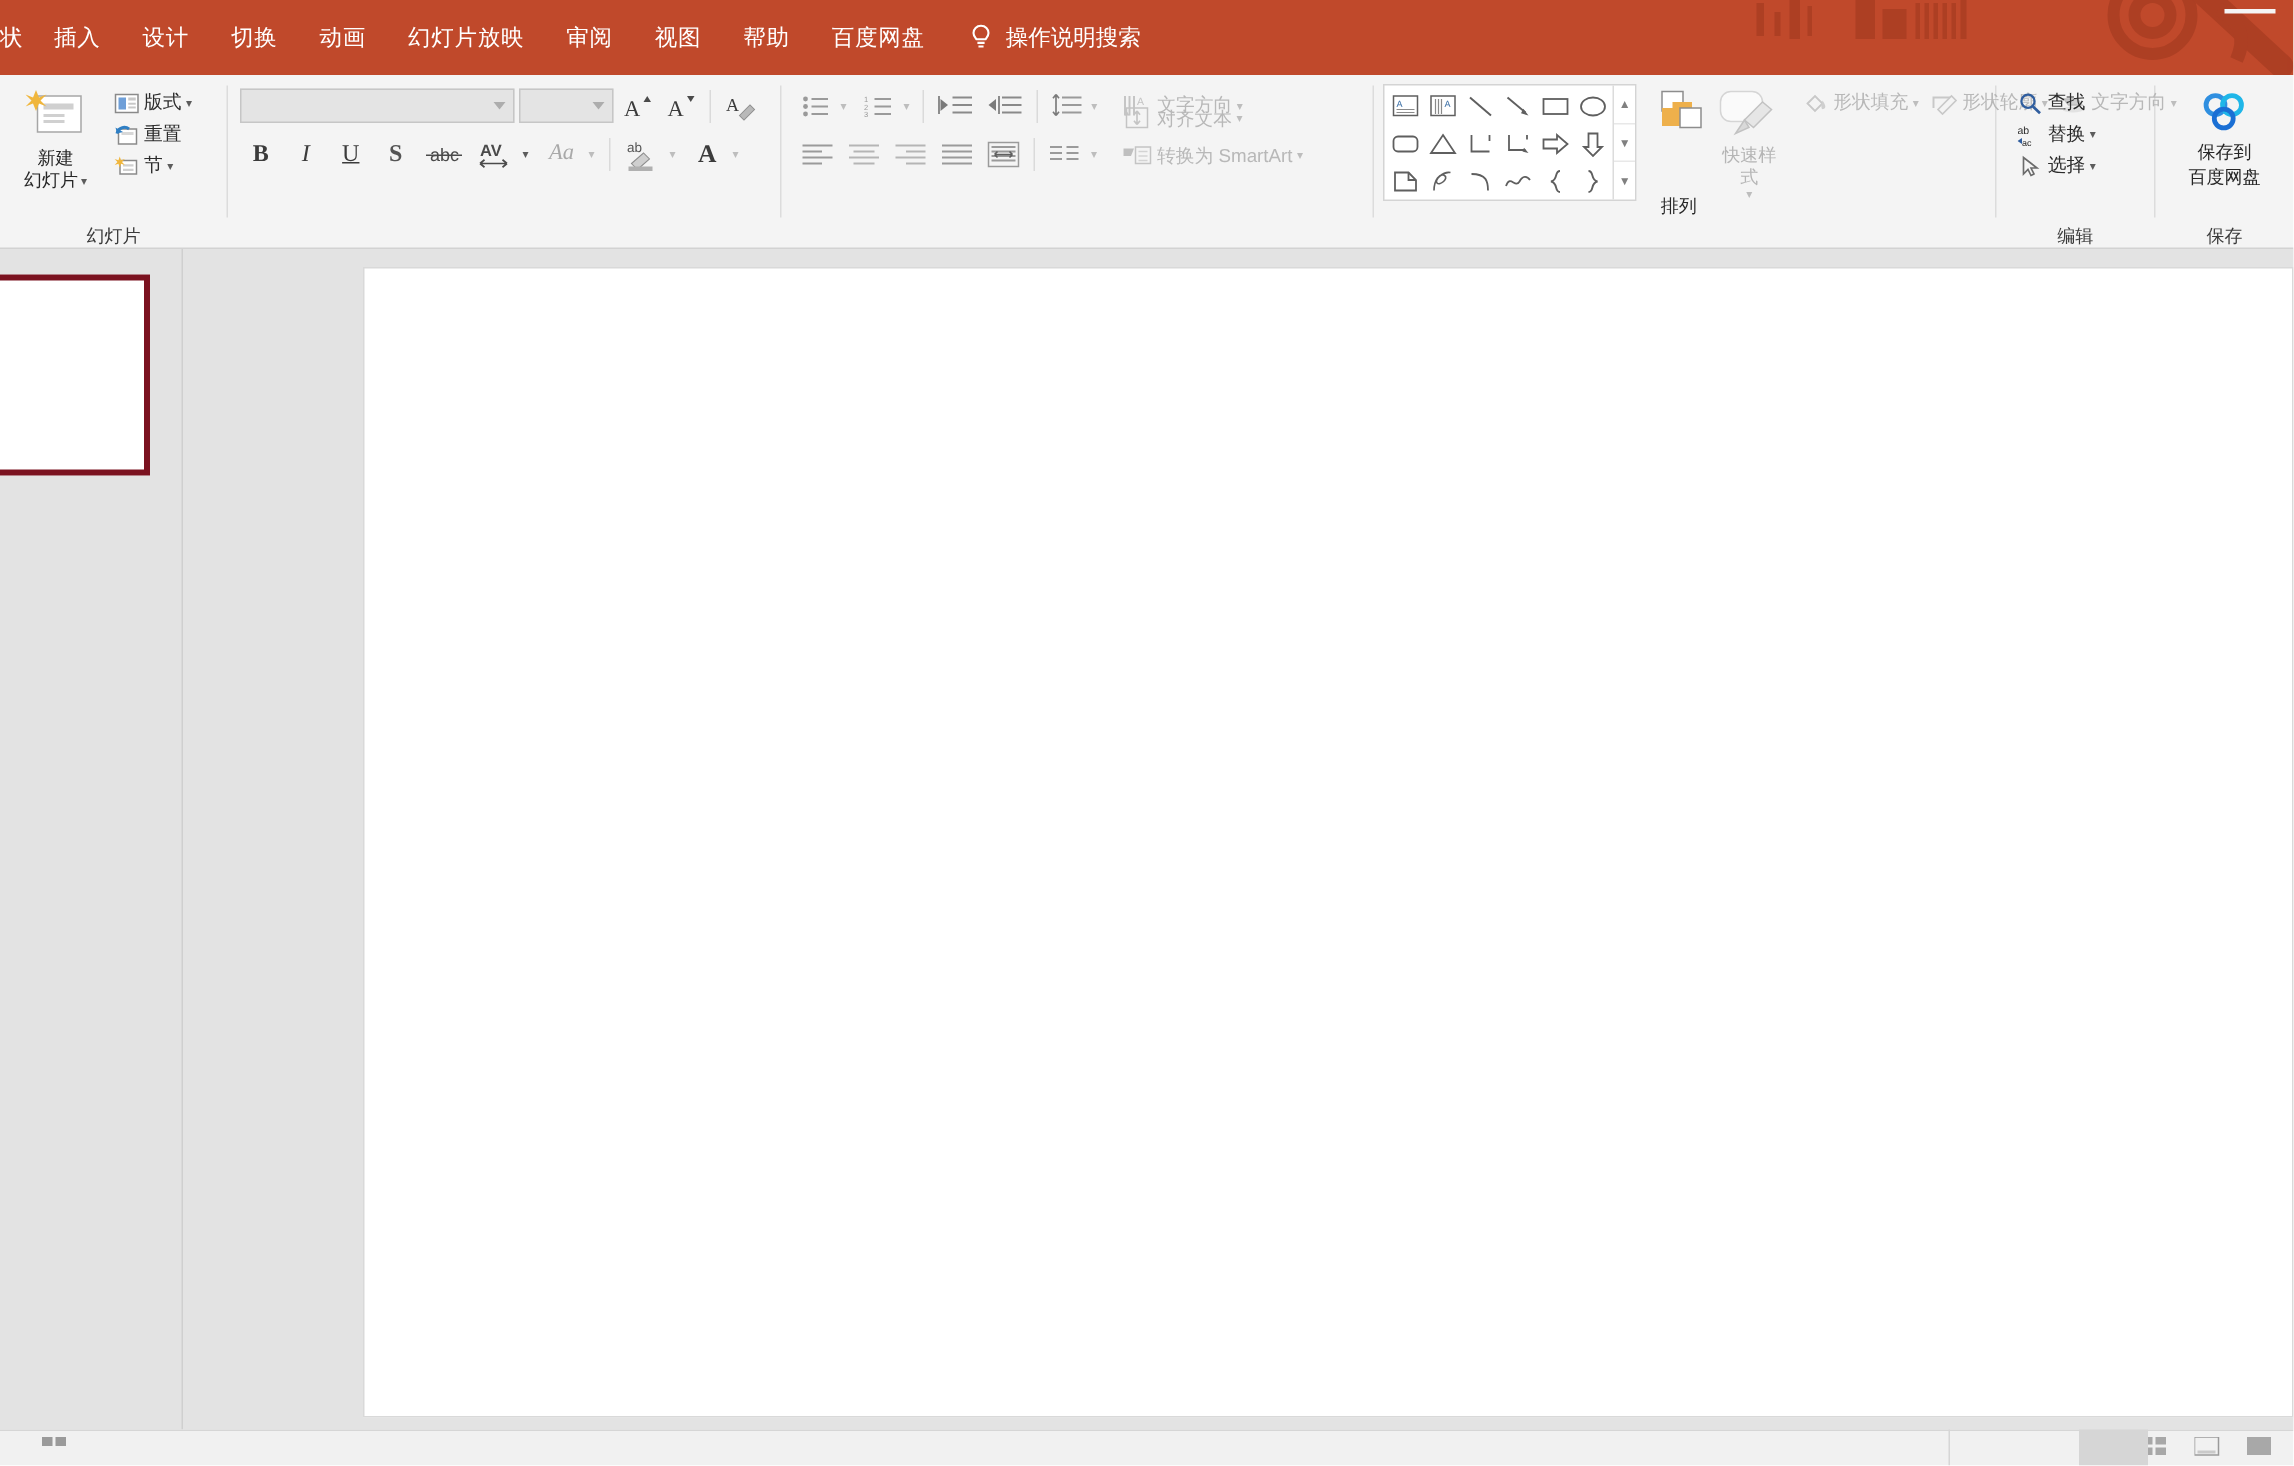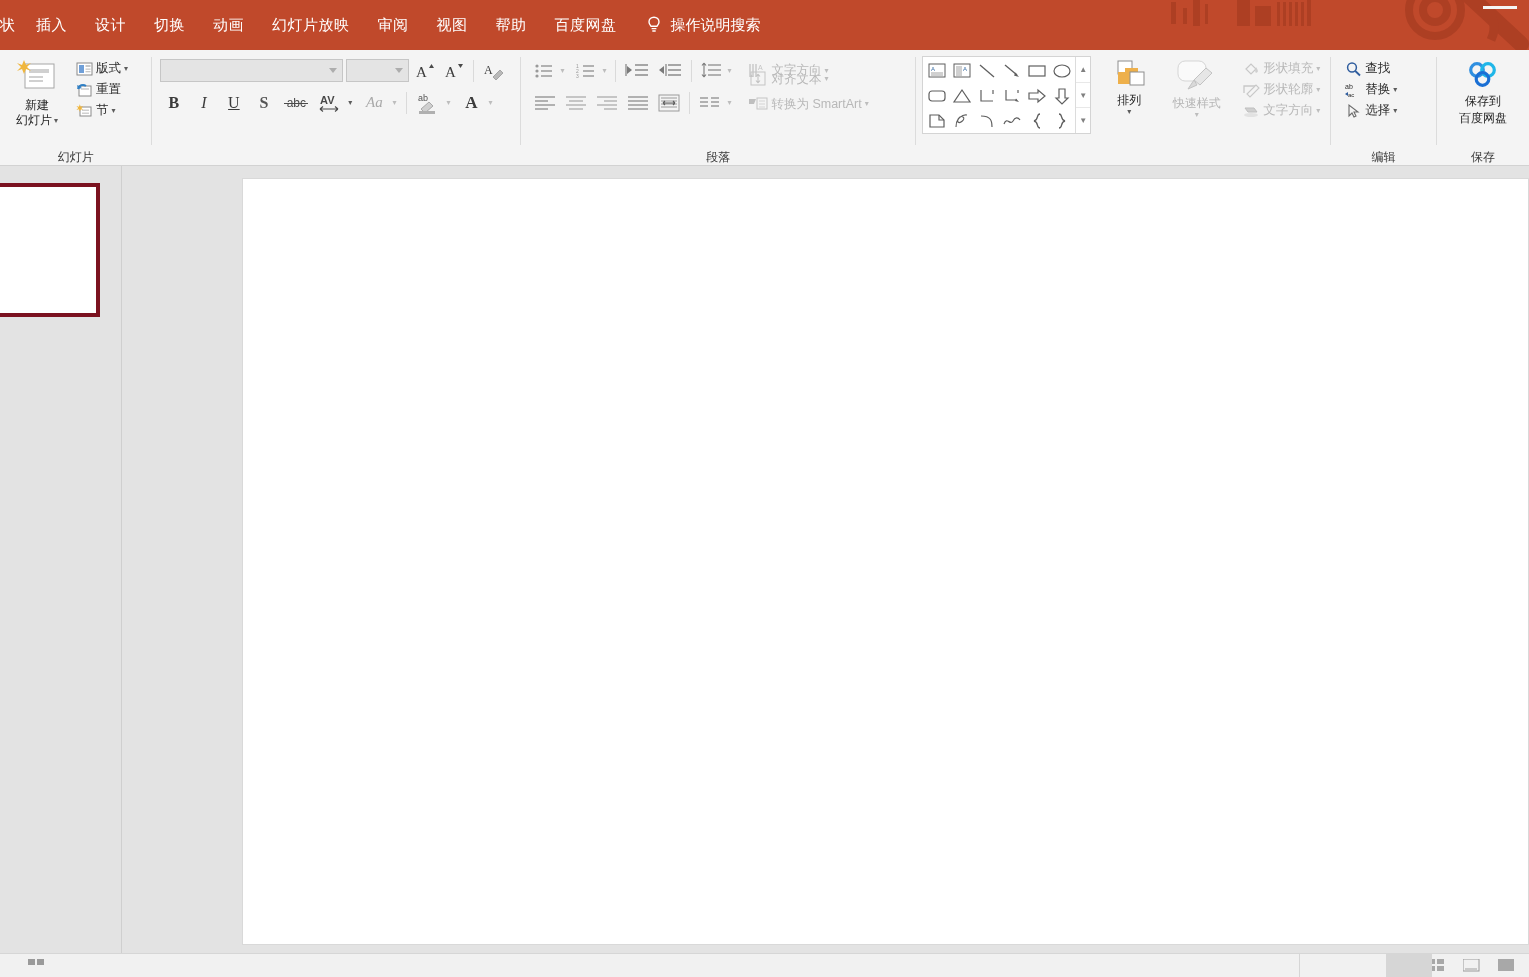--- a/index.html
+++ b/index.html
@@ -508,21 +508,20 @@
                         </g>
                       </svg>
                   </span>
                   <span>转换为 SmartArt</span>
                   <span class="caret dim">▾</span>
                 </div>
               </div>
             </div>
           </div>
         </div>
-        <div class="group-title">段落</div>
       </div>
       <div class="group-sep"></div>
 
       <div class="group" style="width:414px;">
         <div class="group-body" style="padding-left:6px;">
 
           <div class="shapegal">
             <div class="shapegrid">
               <div class="shapecell">
                   <svg width="20" height="18" viewBox="0 0 20 18">
@@ -630,21 +629,21 @@
                   </svg>
                 </div>
             </div>
             <div class="galscroll">
               <div>▲</div>
               <div>▼</div>
               <div style="border-bottom:none;">▼</div>
             </div>
           </div>
 
-          <div class="bigbtn" style="width:62px;margin-left:10px;">
+          <div class="bigbtn" style="width:62px;margin-left:10px;gap:37px;">
             <span class="ic arrange-ic">
               <svg width="40" height="36" viewBox="0 0 40 36">
                 <rect x="7" y="3" width="14" height="13" fill="#ffffff" stroke="#8d8d8d"></rect>
                 <rect x="14" y="10" width="13" height="12" fill="#eeb04b"></rect>
                 <rect x="7" y="14" width="13" height="12" fill="#eeb04b"></rect>
                 <rect x="19" y="14" width="14" height="13" fill="#ffffff" stroke="#8d8d8d"></rect>
               </svg>
             </span>
             <span class="lbl">排列</span>
             <span class="caret">▾</span>
@@ -655,21 +654,21 @@
               <svg width="46" height="36" viewBox="0 0 46 36">
                 <rect x="4" y="3" width="28" height="20" rx="7" fill="#fafafa" stroke="#d5d5d5"></rect>
                 <path d="M20 22 l12-12 6 5 -12 12z" fill="#e6e6e6" stroke="#c2c2c2"></path>
                 <path d="M20 22 l-6 9 9-4z" fill="#d9d9d9" stroke="#c2c2c2"></path>
               </svg>
             </span>
             <span class="lbl">快速样式</span>
             <span class="caret dim">▾</span>
           </div>
 
-          <div style="display:flex;flex-direction:column;padding-top:2px;margin-left:8px;">
+          <div style="display:flex;flex-direction:row;padding-top:2px;margin-left:8px;">
             <div class="smallbtn dim">
               <span class="ic">
                 <svg width="18" height="17" viewBox="0 0 18 17">
                     <path d="M4 9 l5-5 5 5 -5 5z" fill="none" stroke="#c8c8c8" stroke-width="1.2"></path>
                     <path d="M14 7 c2 3 2.5 4.5 1 5.5 -1.5 1 -2.5-.5-1-5.5z" fill="#cfcfcf"></path>
                   </svg>
               </span>
               <span>形状填充</span>
               <span class="caret dim">▾</span>
             </div>

